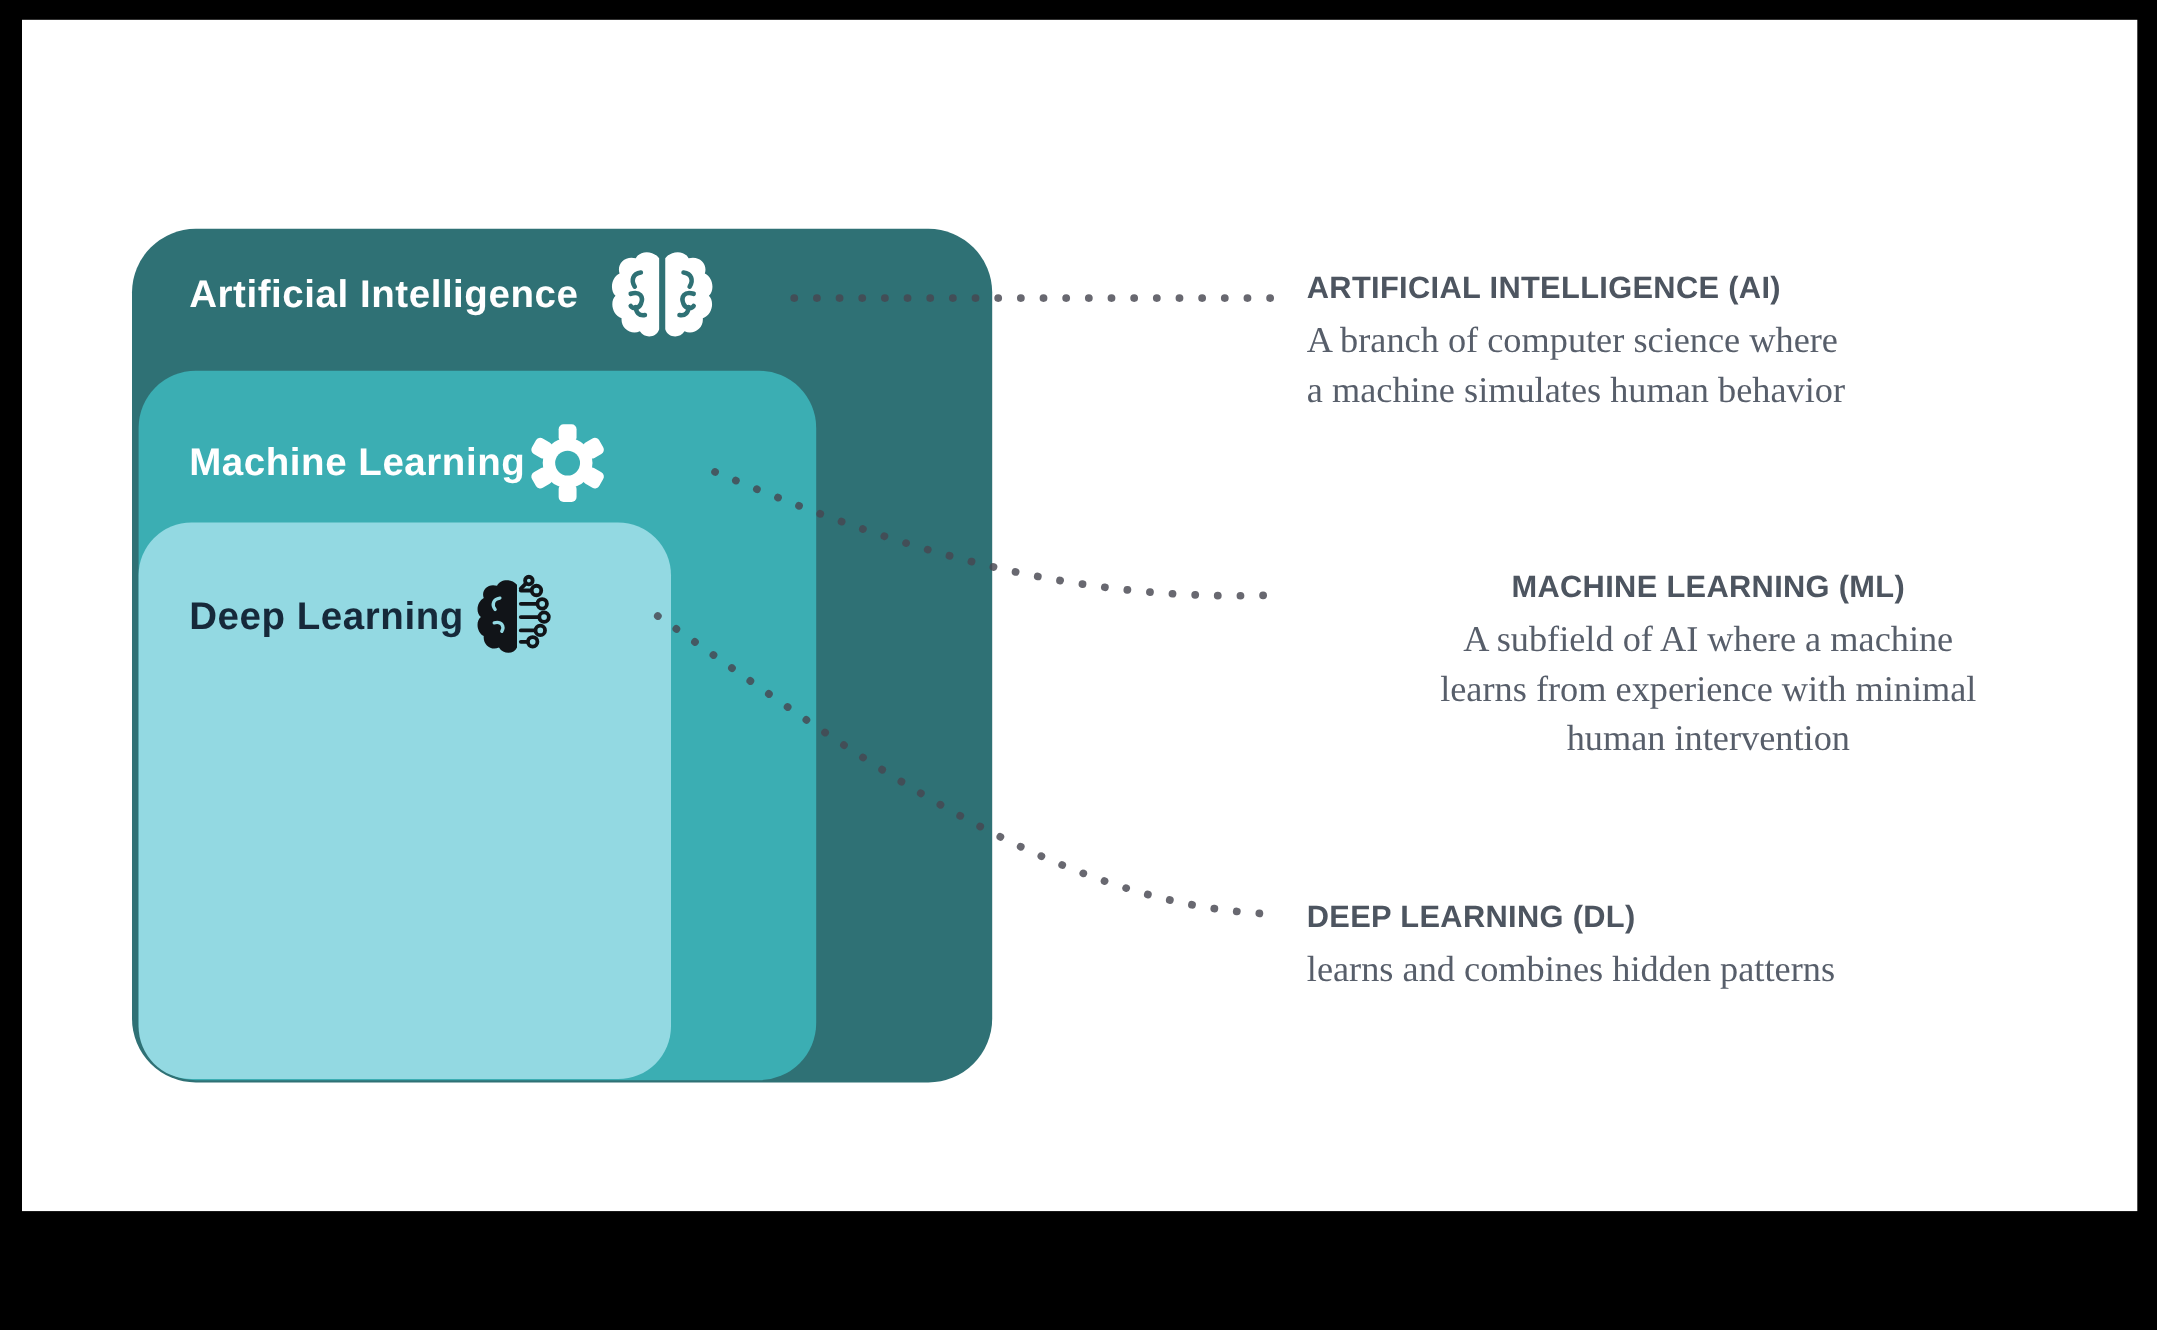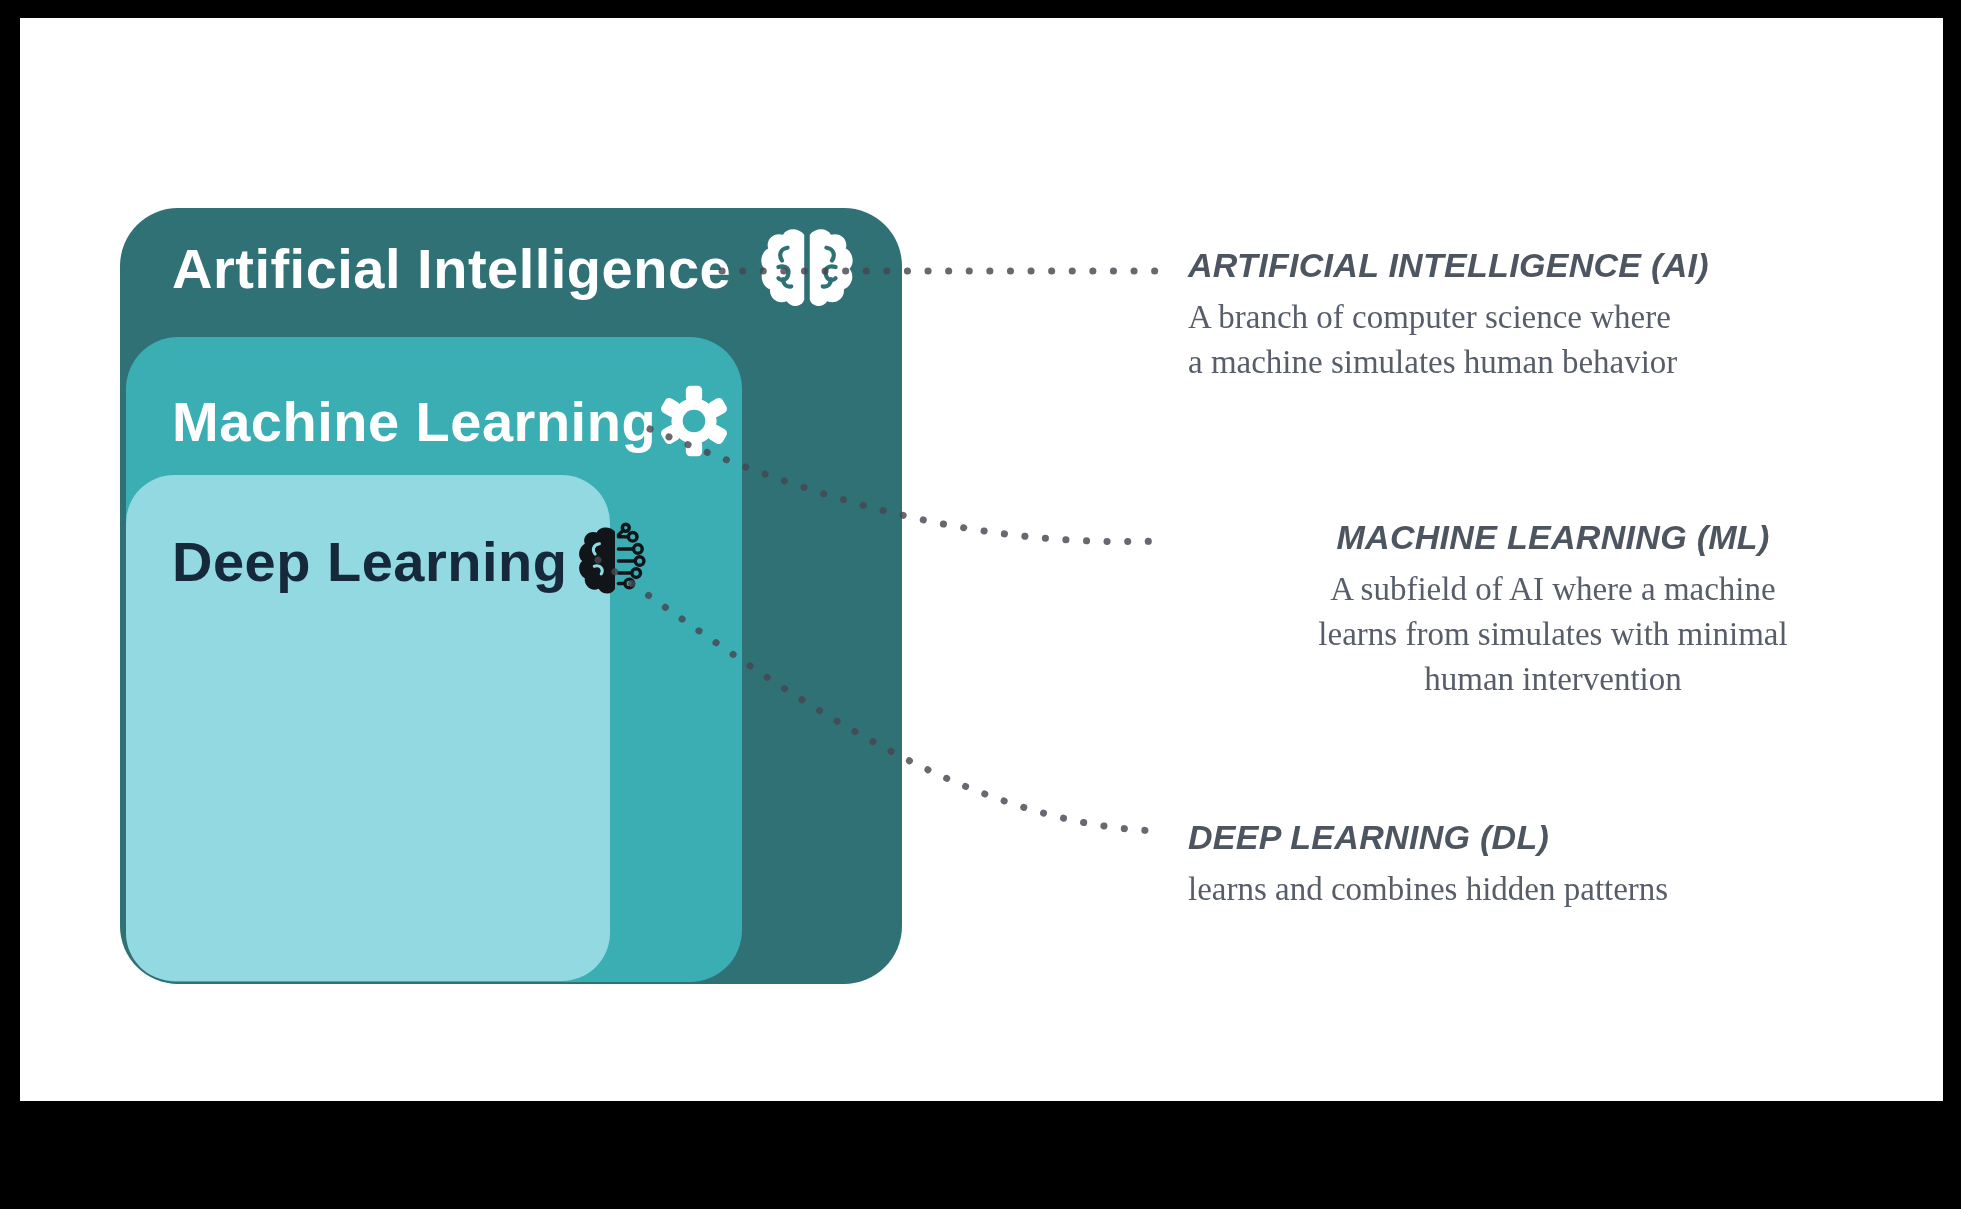--- a/index.html
+++ b/index.html
@@ -43,21 +43,21 @@
   .box-header {
     position: absolute;
     display: flex;
     align-items: center;
     white-space: nowrap;
   }
   .hdr-ai { left: 172px; top: 224px; height: 88px; gap: 28px; }
   .hdr-ml { left: 172px; top: 380px; height: 82px; }
   .hdr-dl { left: 172px; top: 522px; height: 78px; gap: 10px; }
   .box-label {
-    font-size: 56px;
+    font-size: 35px;
     font-weight: 600;
     letter-spacing: 0.5px;
   }
   .hdr-ai .box-label, .hdr-ml .box-label { color: #ffffff; }
   .hdr-dl .box-label { color: #16293a; }
   .icon { display: inline-flex; align-items: center; justify-content: center; }
 
   .connectors {
     position: absolute;
     left: 0; top: 0;
@@ -75,26 +75,25 @@
 
   .def-block {
     position: absolute;
     left: 1188px;
     width: 730px;
   }
   .def-ai { top: 246px; }
   .def-ml { top: 518px; text-align: center; }
   .def-dl { top: 818px; }
   .def-heading {
-    font-size: 34px;
+    font-size: 28px;
     font-weight: 700;
     color: #4d5560;
     letter-spacing: 0.3px;
     margin-bottom: 10px;
-    font-style: italic;
   }
   .def-line {
     font-size: 33px;
     line-height: 45px;
     color: #575e6a;
     font-family: Liberation Serif, serif;
   }
 </style>
 </head>
 <body>
@@ -177,21 +176,21 @@
 
   <div class="def-block def-ai">
     <div class="def-heading">ARTIFICIAL INTELLIGENCE (AI)</div>
     <div class="def-line">A branch of computer science where</div>
     <div class="def-line">a machine simulates human behavior</div>
   </div>
 
   <div class="def-block def-ml">
     <div class="def-heading">MACHINE LEARNING (ML)</div>
     <div class="def-line">A subfield of AI where a machine</div>
-    <div class="def-line">learns from simulates with minimal</div>
+    <div class="def-line">learns from experience with minimal</div>
     <div class="def-line">human intervention</div>
   </div>
 
   <div class="def-block def-dl">
     <div class="def-heading">DEEP LEARNING (DL)</div>
     <div class="def-line">learns and combines hidden patterns</div>
   </div>
 </div>
 
 </body></html>

